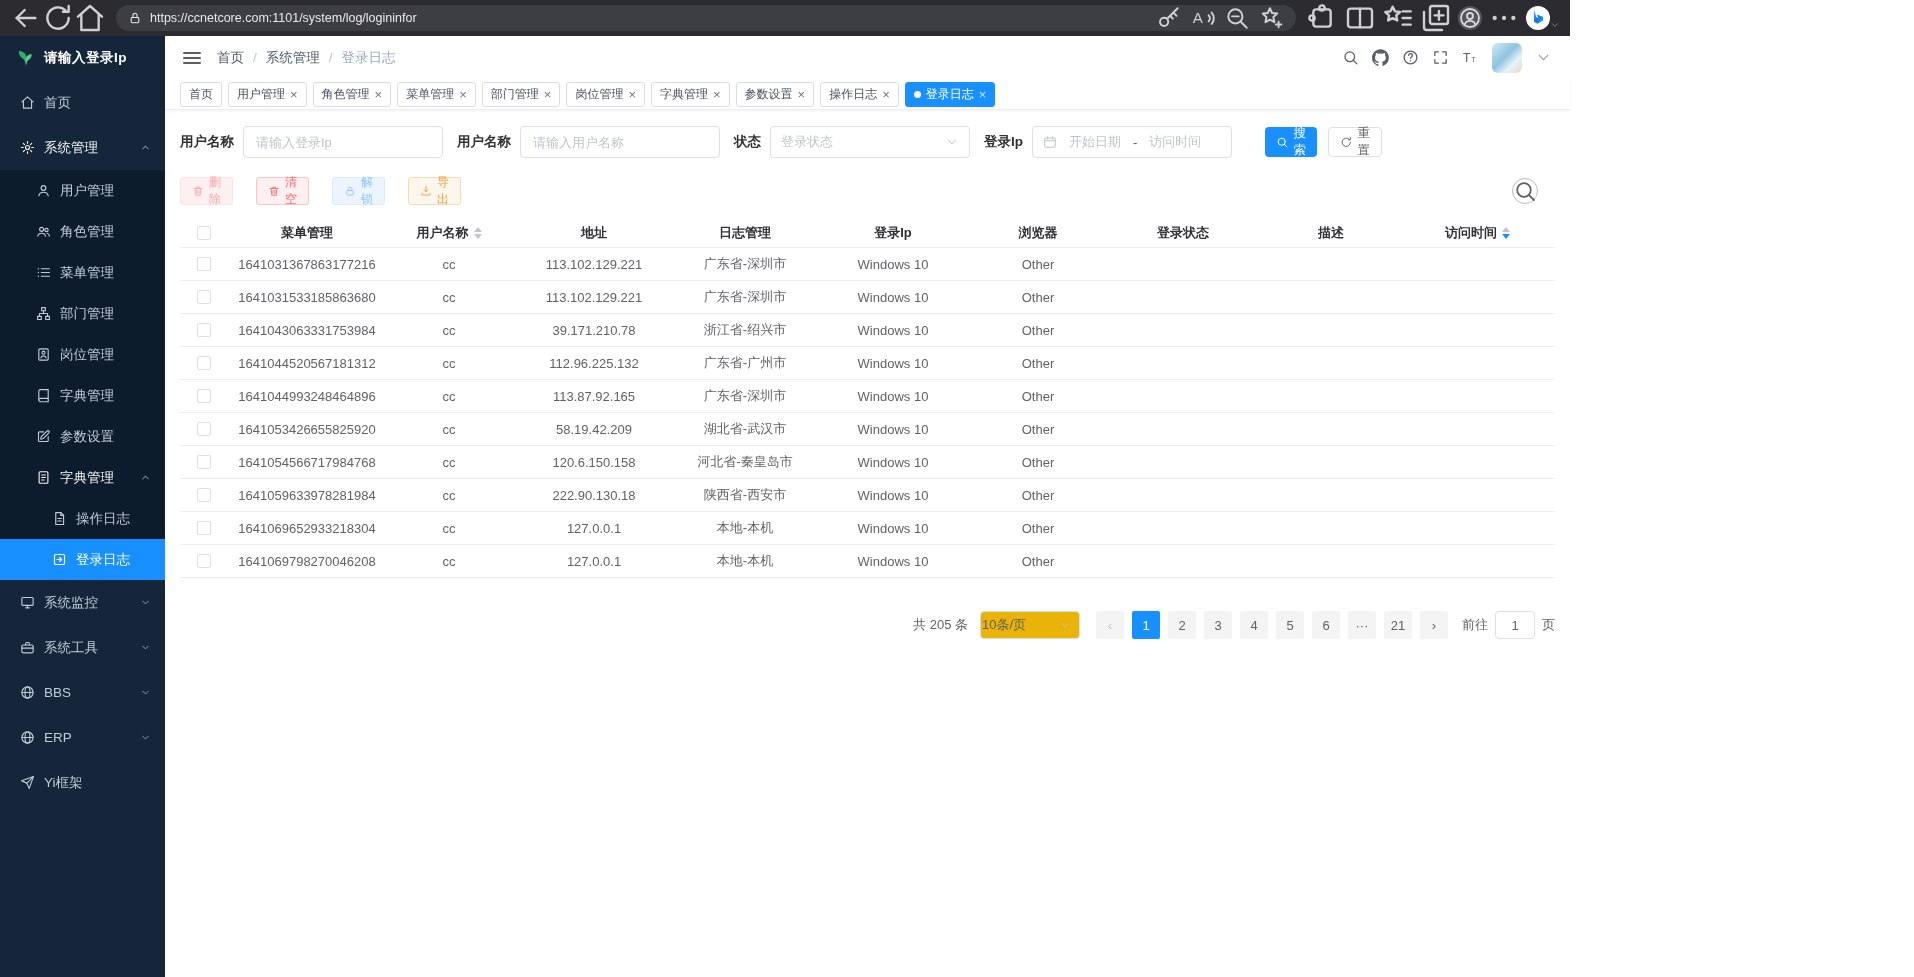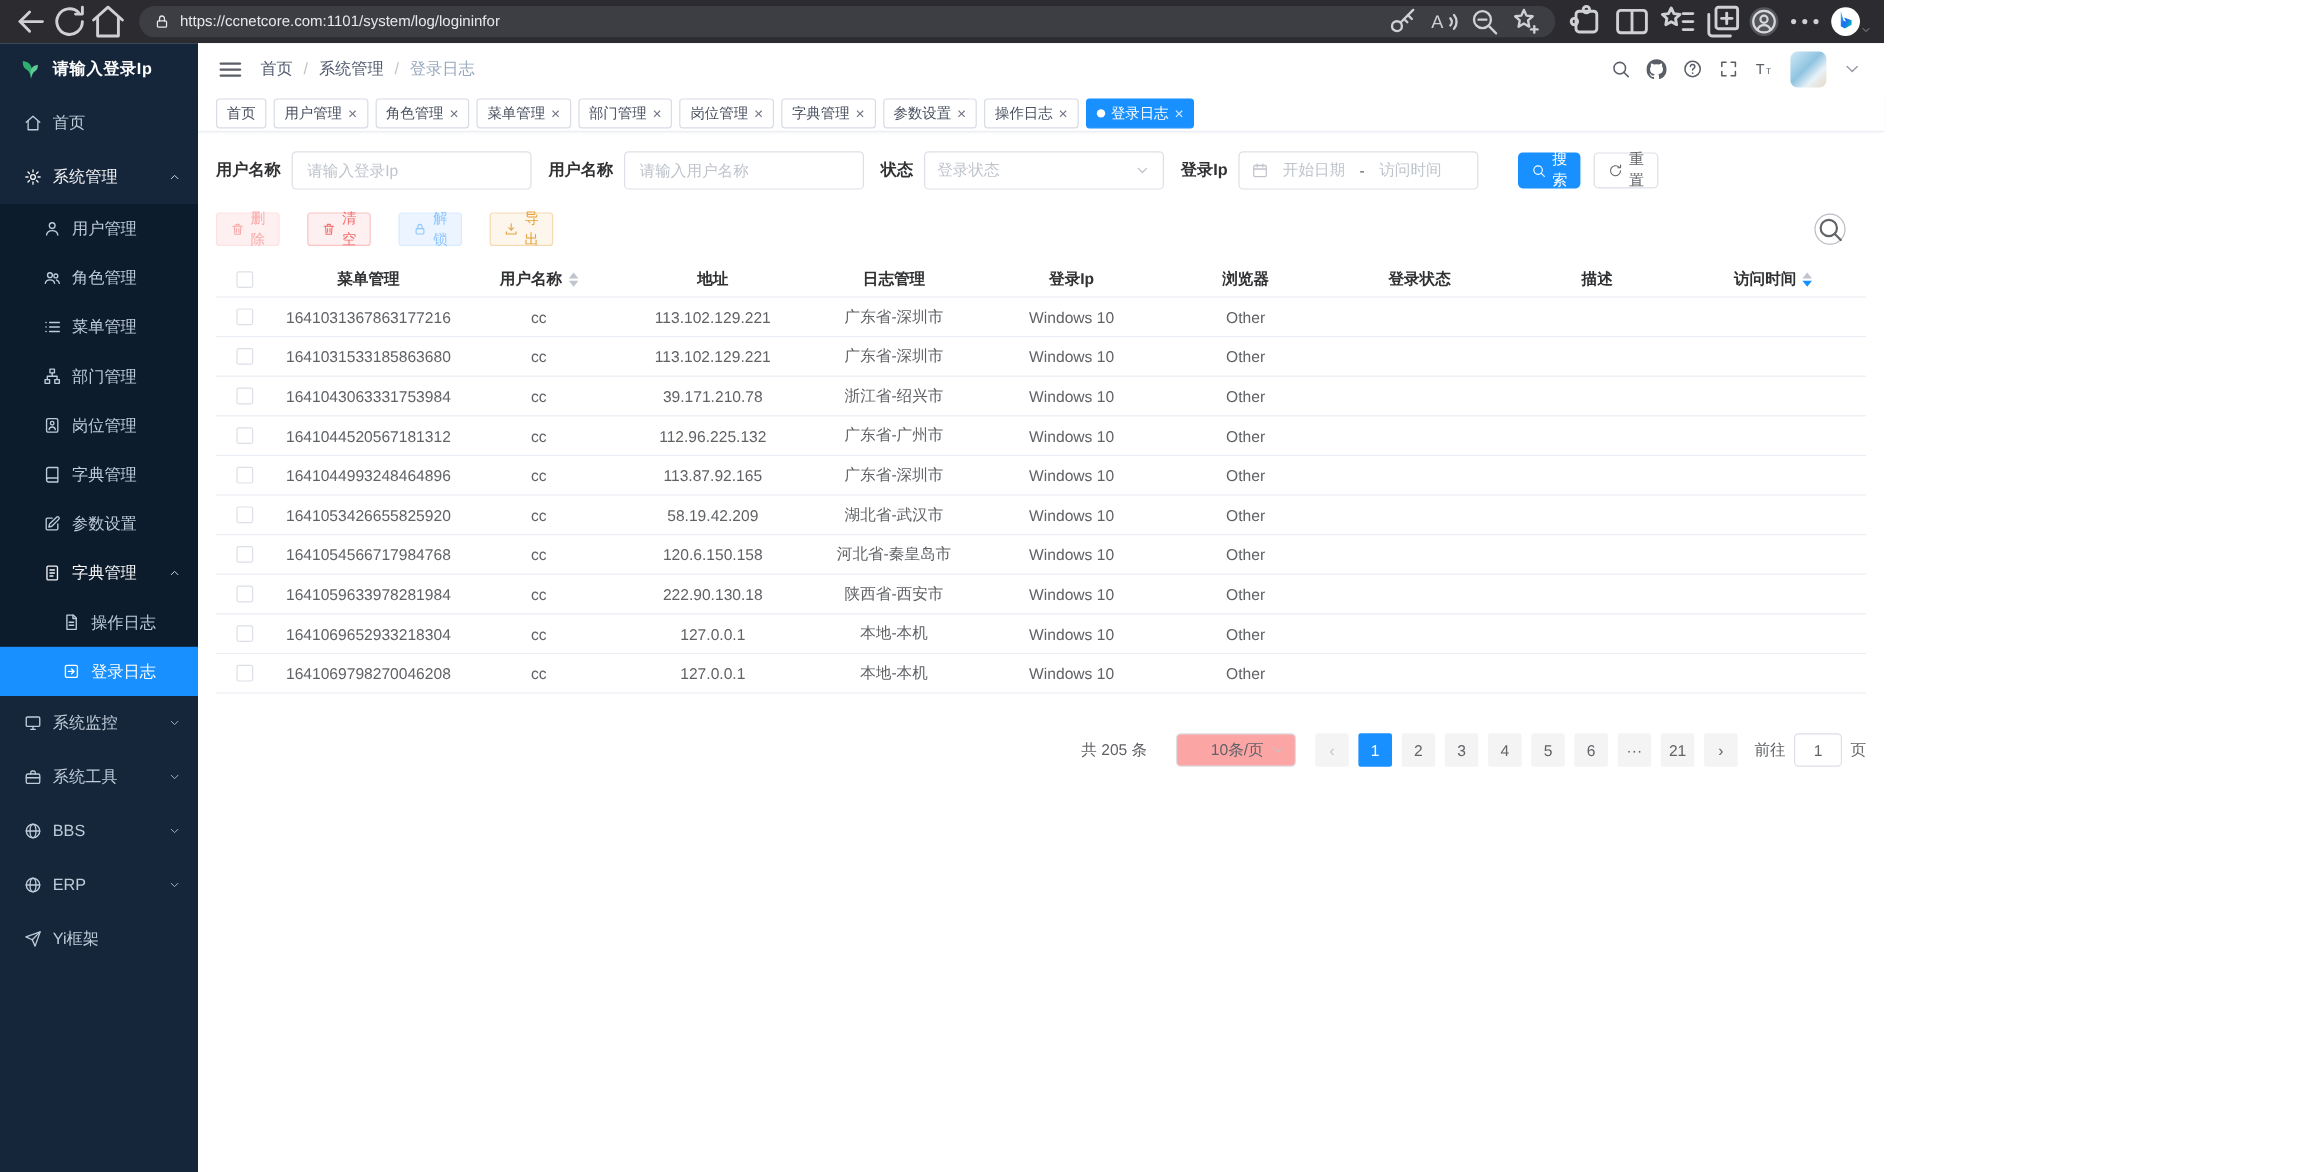--- a/index.html
+++ b/index.html
@@ -108,23 +108,23 @@
 .sort i{width:0;height:0;display:block}
 .sort .cu{border-left:4px solid transparent;border-right:4px solid transparent;
   border-bottom:5px solid #c0c4cc;margin-bottom:2px}
 .sort .cd{border-left:4px solid transparent;border-right:4px solid transparent;
   border-top:5px solid #c0c4cc}
 .sort .cd.on{border-top-color:#1890ff}
 
 
 .pager{display:flex;align-items:center;justify-content:flex-end;padding:33px 15px 0;
   font-size:13px;color:#606266}
-.pg-total{margin-right:24px}
+.pg-total{margin-right:12px}
 .pg-size{width:100px;height:28px;border:1px solid #dcdfe6;border-radius:4px;display:flex;
-  align-items:center;padding:0 8px 0 28px;color:#606266;cursor:pointer;margin-right:12px;background:#fca5a5}
+  align-items:center;padding:0 8px 0 1px;color:#606266;cursor:pointer;margin-right:12px;background:#eab308}
 .pg-size .grow{flex:1}
 .pg-size .ic{width:12px;height:12px;color:#c0c4cc}
 .pg-pages{display:flex;align-items:center}
 .pg-btn{min-width:28px;height:28px;padding:0 4px;background:#f4f4f5;border-radius:2px;
   display:inline-flex;align-items:center;justify-content:center;margin:0 4px;color:#606266;
   cursor:pointer;font-size:13px}
 .pg-btn.active{background:#1890ff;color:#fff}
 .pg-btn.prev{color:#c0c4cc}
 .pg-goto{display:flex;align-items:center;gap:7px;margin-left:10px}
 .pg-goto input{width:40px;height:28px;border:1px solid #dcdfe6;border-radius:4px;text-align:center;

